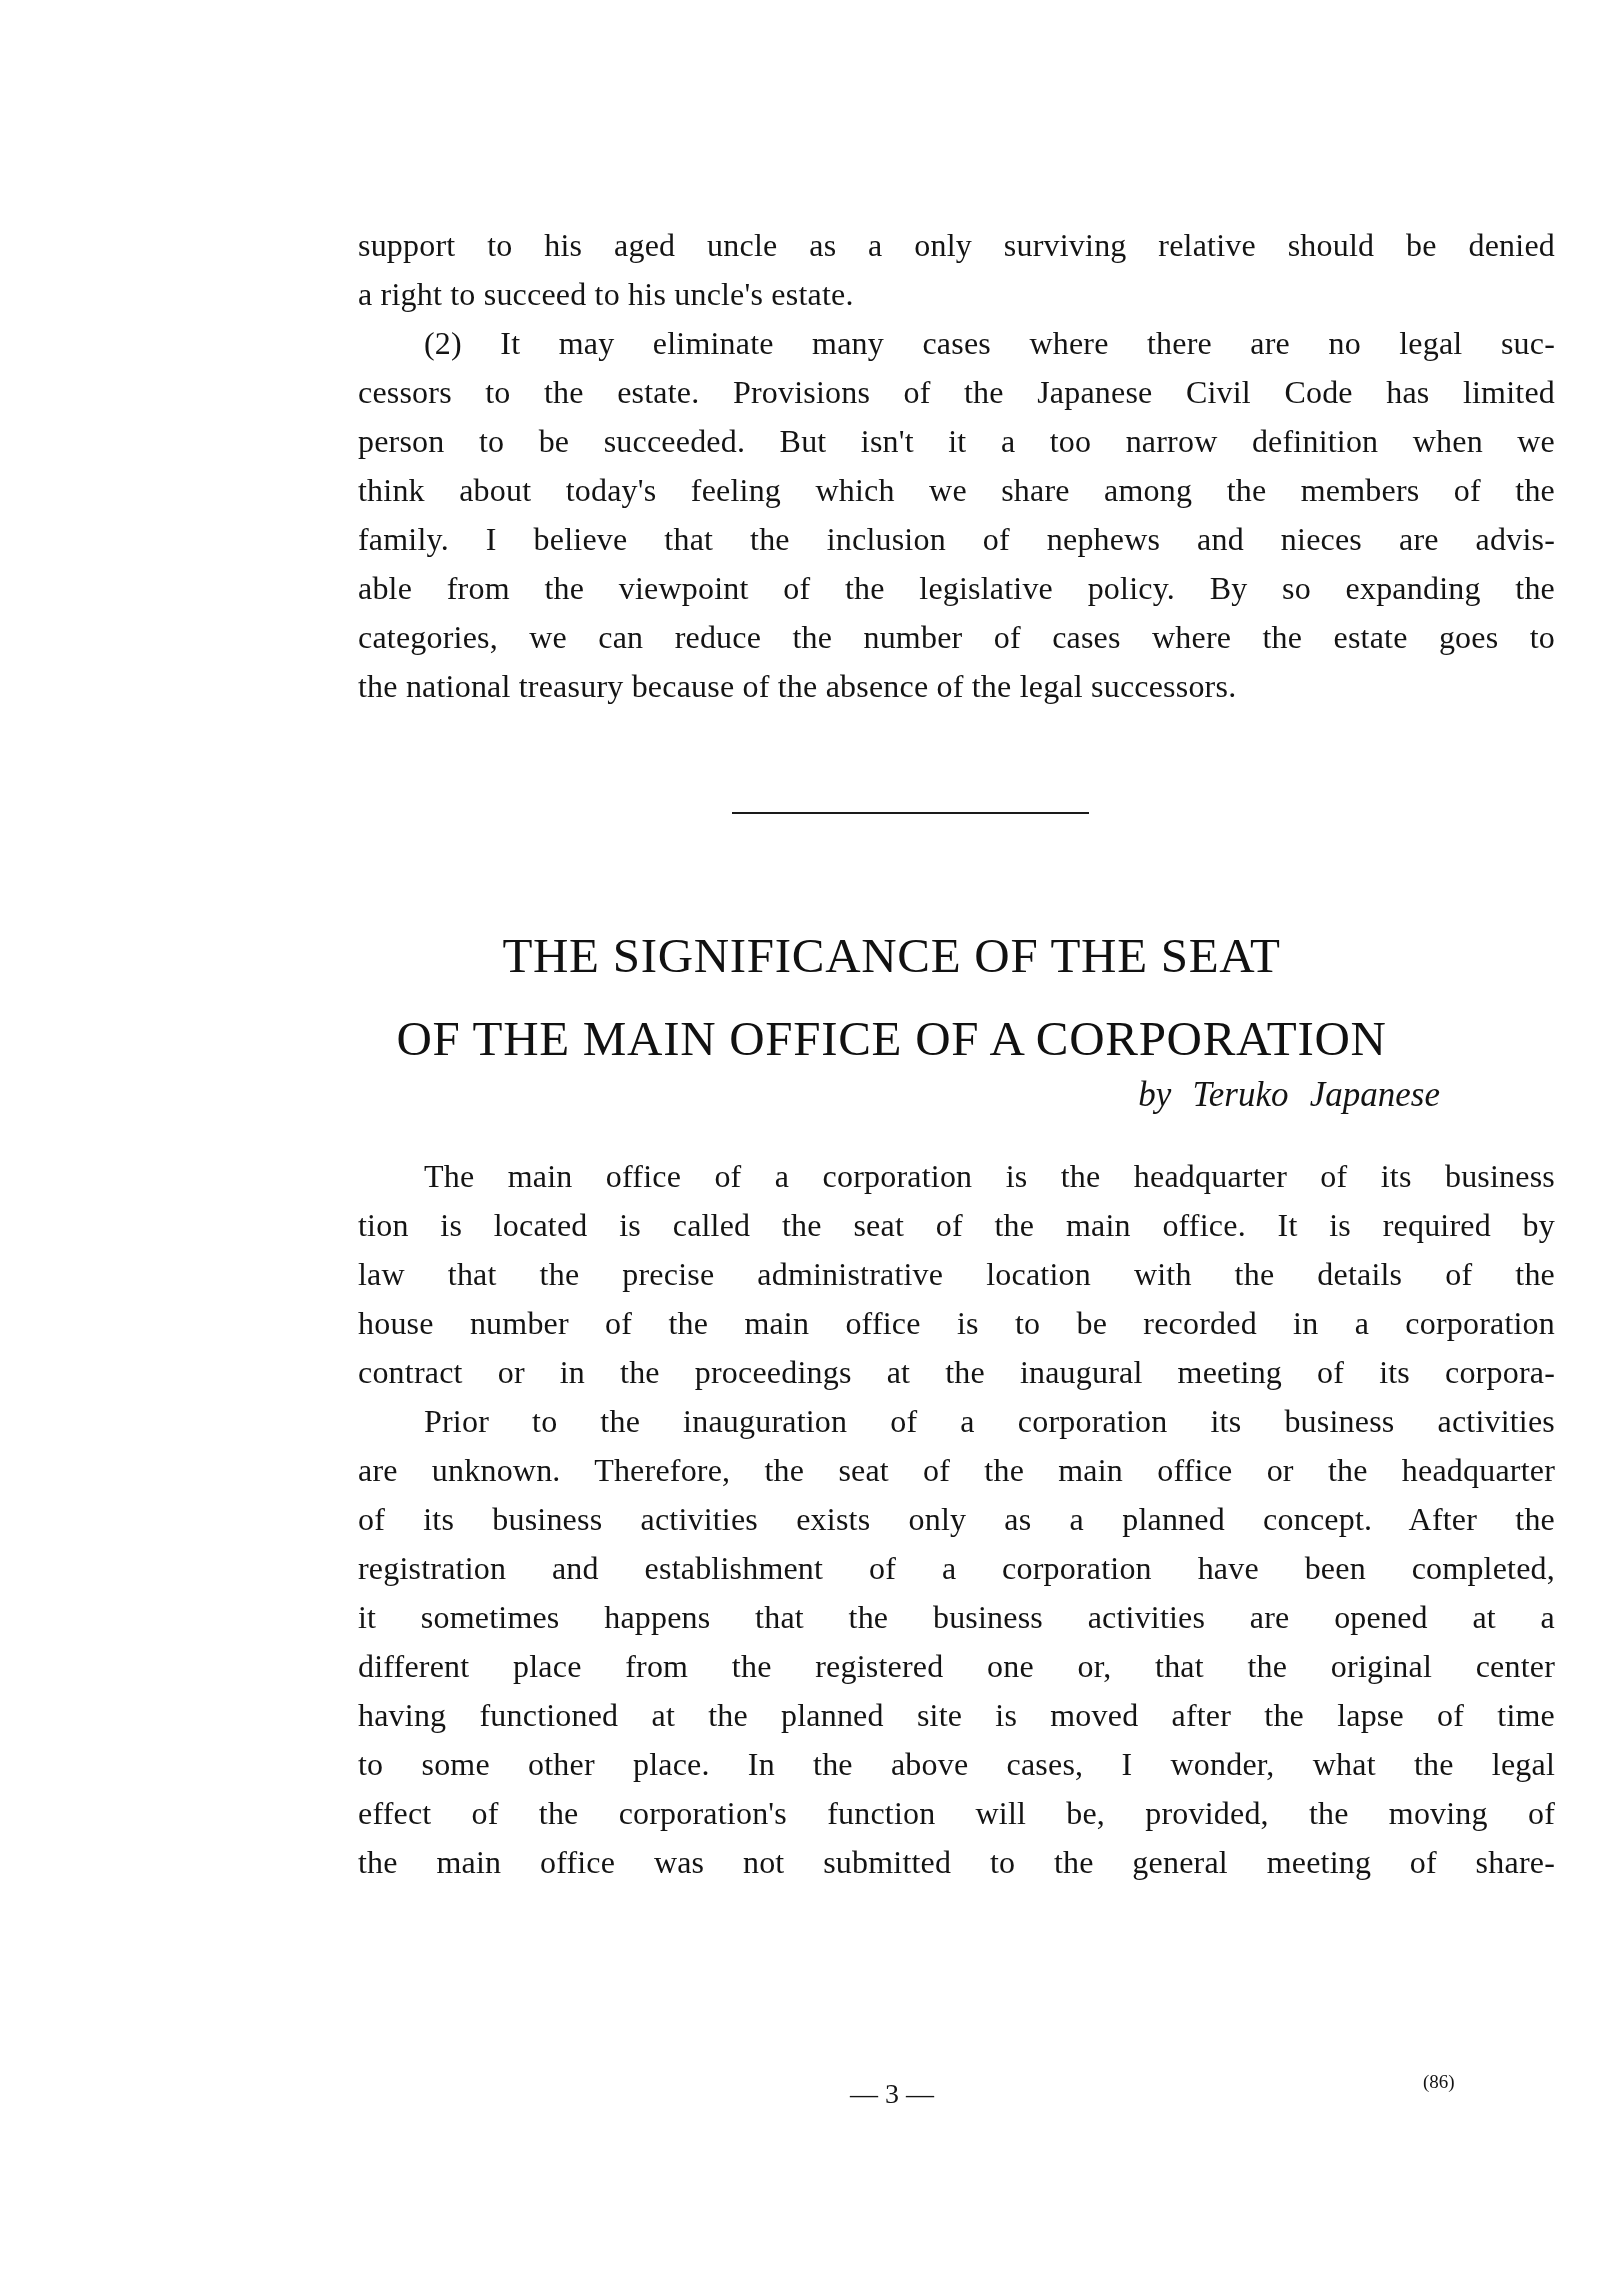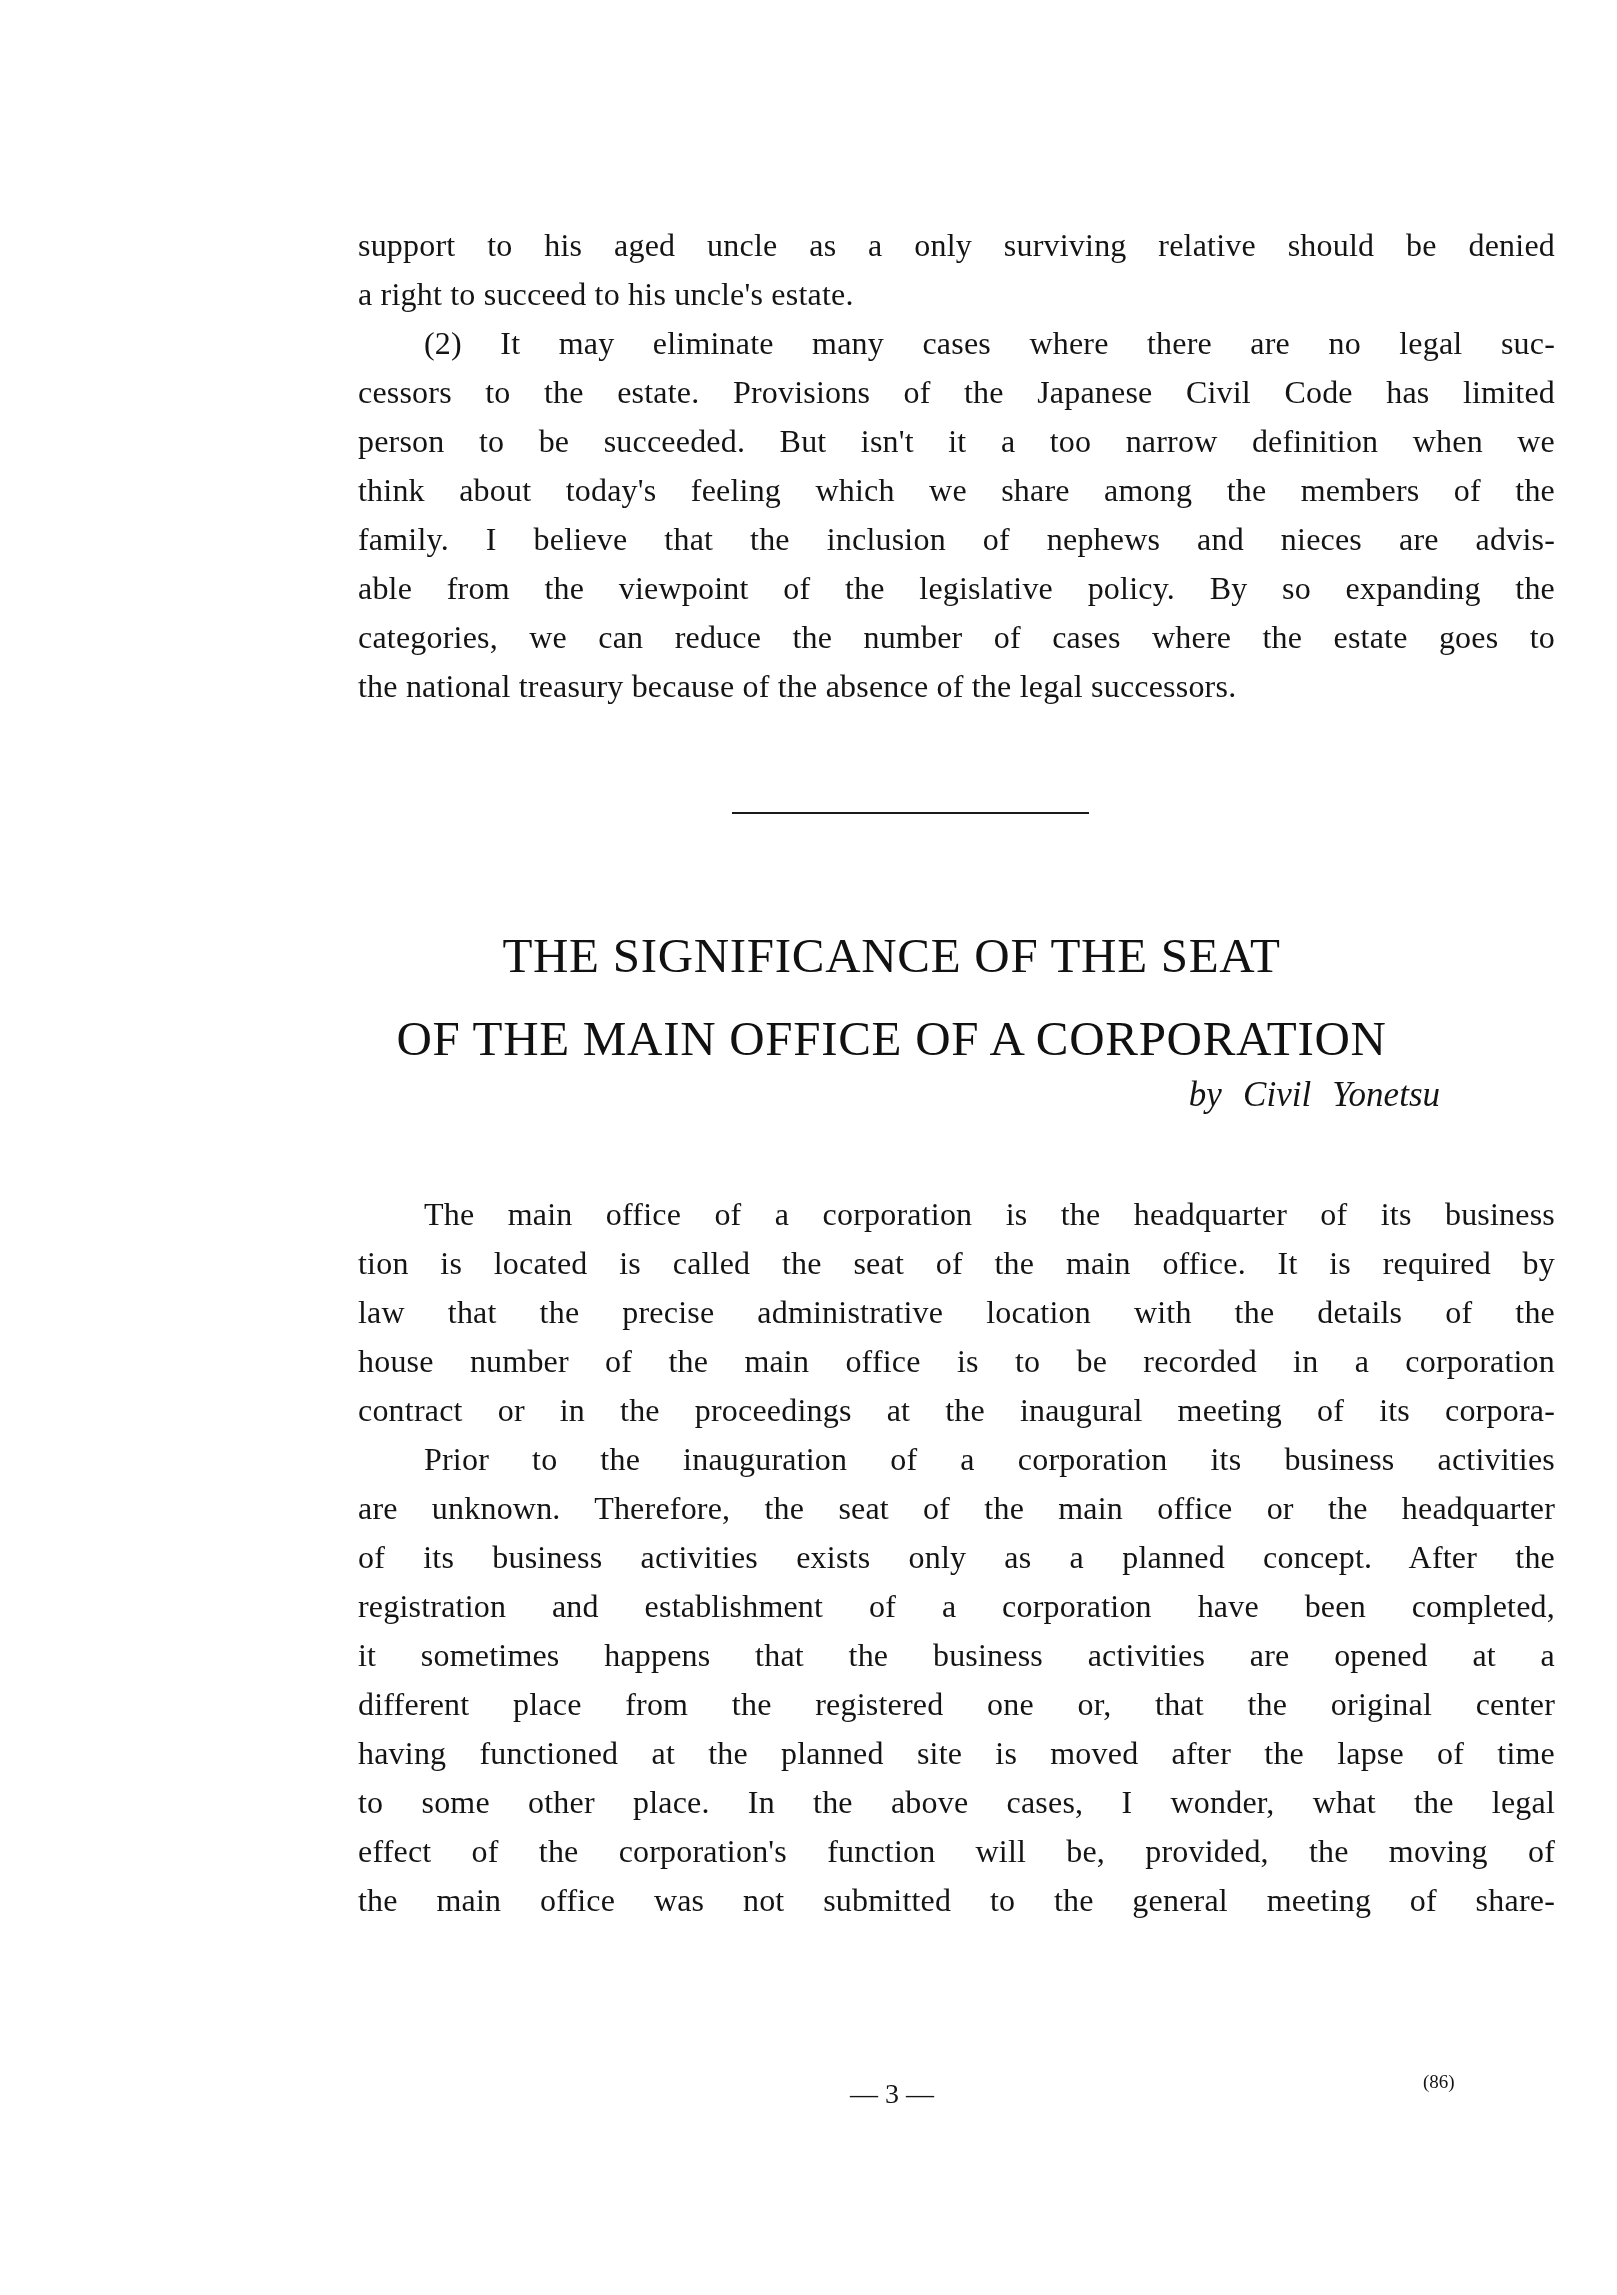--- a/index.html
+++ b/index.html
@@ -10,21 +10,21 @@
           white-space: nowrap; text-align: justify; text-align-last: justify; letter-spacing: 0.2px; }
   .line.last { text-align-last: left; }
   .indent { padding-left: 66px; }
   #top-block { top: 221px; }
   #rule { position: absolute; left: 732px; top: 812px; width: 357px; height: 2.1px; background: #1a1a1a; }
   .title { position: absolute; left: 0; width: 1617px; text-align: center; font-size: 49px;
            letter-spacing: 0.7px; color: #111; }
   #title-1 { top: 927px; left: 83px; }
   #title-2 { top: 1010px; left: 83px; }
   #byline { position: absolute; top: 1075px; right: 177px; font-style: italic; font-size: 35px; word-spacing: 12.5px; }
-  #body-block { top: 1190px; font-family: Liberation Serif, serif; }
+  #body-block { top: 1152px; font-family: Liberation Serif, serif; }
   #footer-page { position: absolute; top: 2078px; left: 850px; font-size: 28px; }
   #footer-ref { position: absolute; top: 2071px; left: 1423px; font-size: 19px; }
 </style>
 </head>
 <body>
 
 <div class="col" id="top-block">
   <div>
     <span class="line">support to his aged uncle as a only surviving relative should be denied</span>
     <span class="line last">a right to succeed to his uncle's estate.</span>
@@ -38,21 +38,21 @@
     <span class="line">able from the viewpoint of the legislative policy.  By so expanding the</span>
     <span class="line">categories, we can reduce the number of cases where the estate goes to</span>
     <span class="line last">the national treasury because of the absence of the legal successors.</span>
   </div>
 </div>
 
 <div id="rule"></div>
 
 <div class="title" id="title-1">THE SIGNIFICANCE OF THE SEAT</div>
 <div class="title" id="title-2">OF THE MAIN OFFICE OF A CORPORATION</div>
-<div id="byline">by Civil Yonetsu</div>
+<div id="byline">by Teruko Japanese</div>
 
 <div class="col" id="body-block">
   <div>
     <span class="line indent">The main office of a corporation is the headquarter of its business</span>
     <span class="line">tion is located is called the seat of the main office.  It is required by</span>
     <span class="line">law that the precise administrative location with the details of the</span>
     <span class="line">house number of the main office is to be recorded in a corporation</span>
     <span class="line">contract or in the proceedings at the inaugural meeting of its corpora-</span>
   </div>
   <div>

